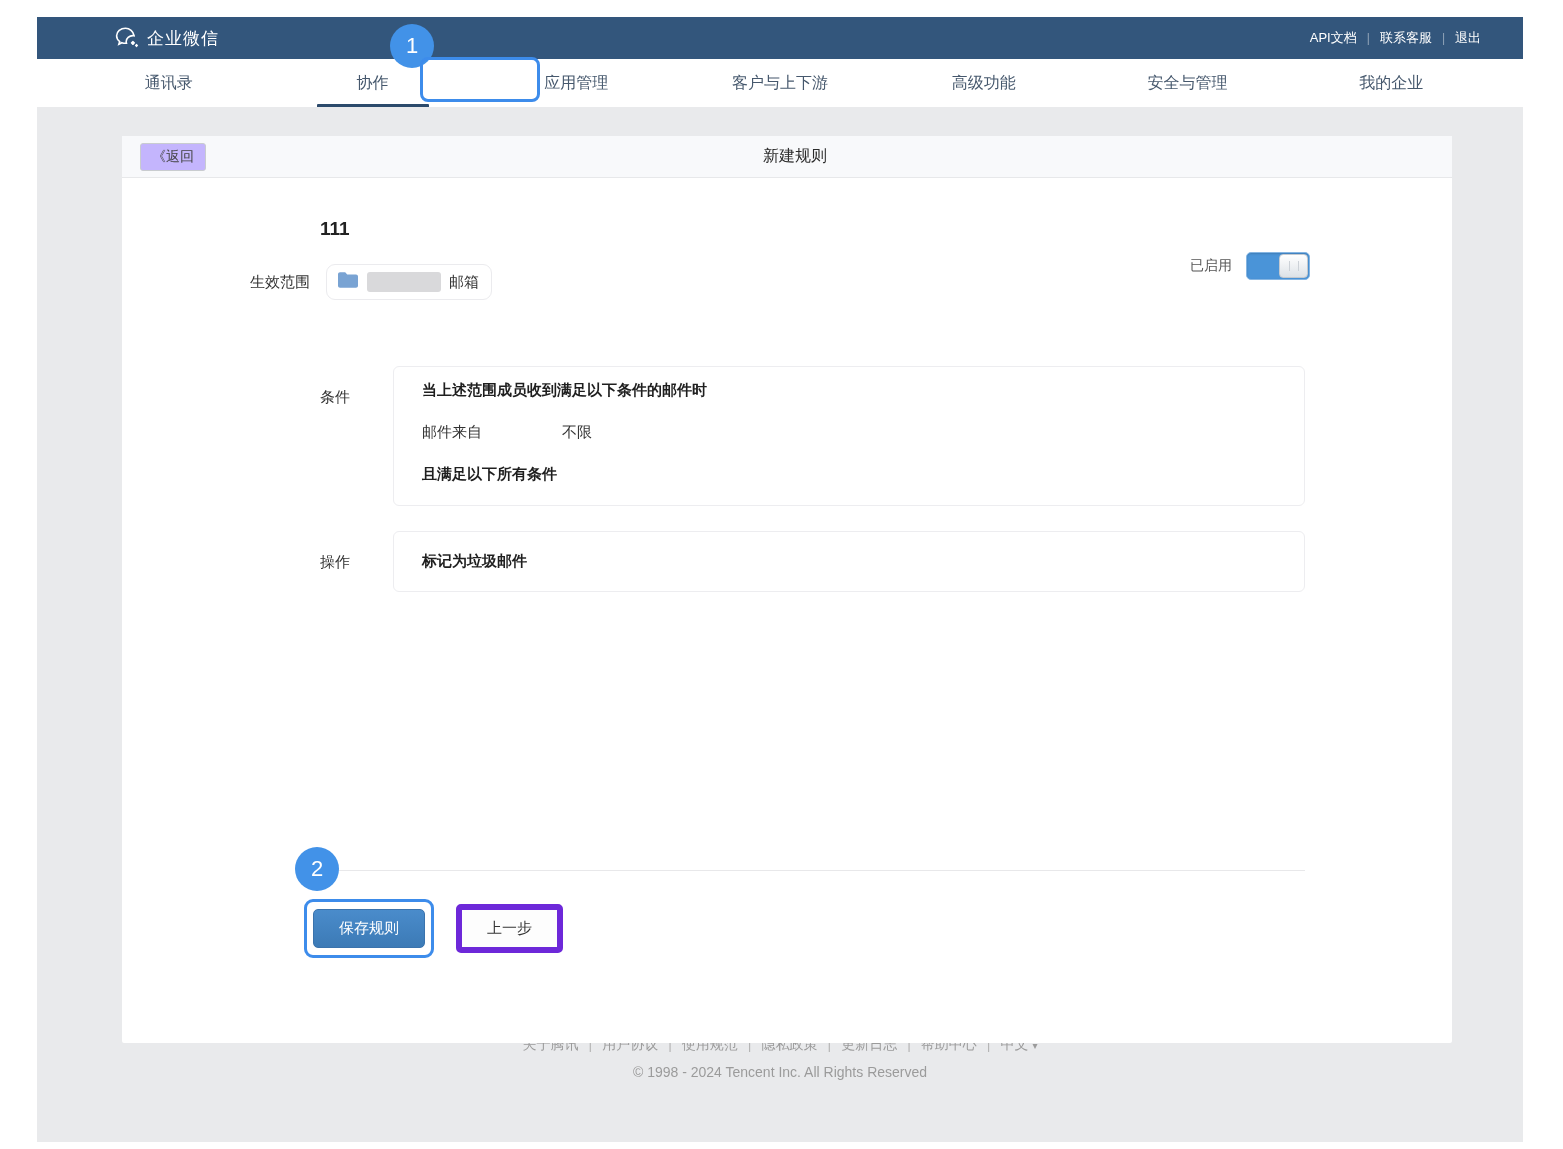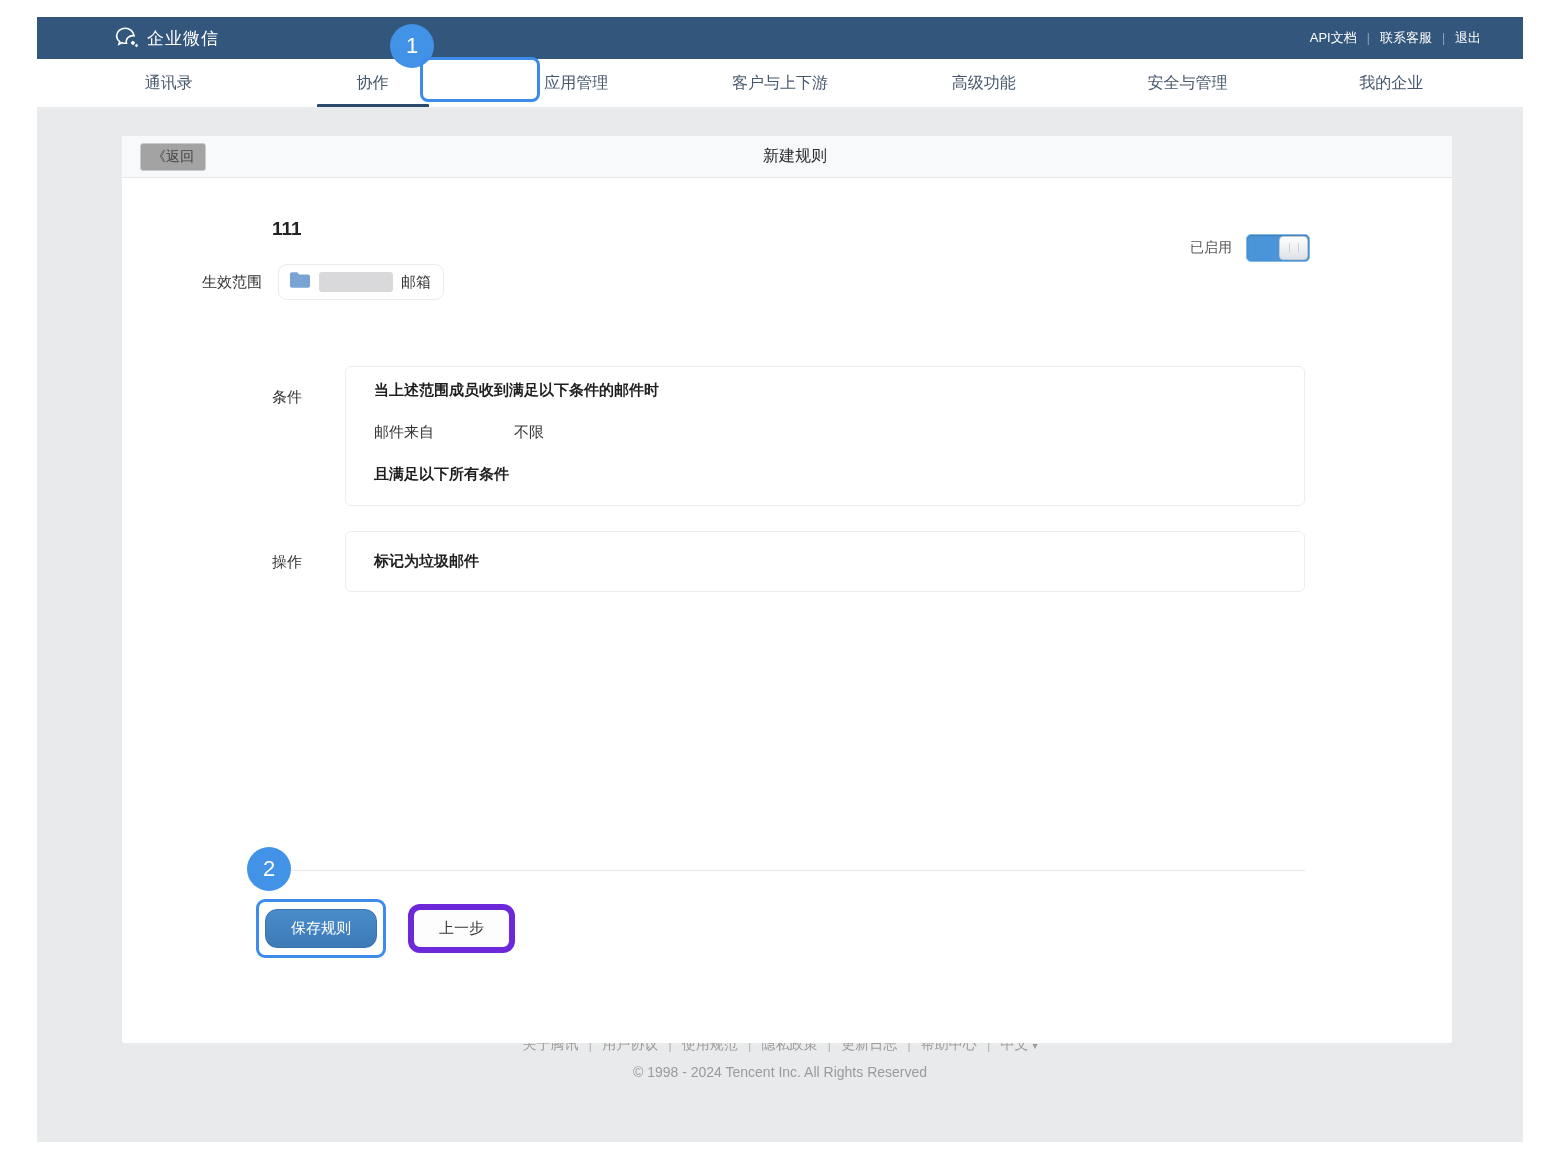--- a/index.html
+++ b/index.html
@@ -23,30 +23,30 @@
     font-size:16px; color:#46586d; cursor:pointer; position:relative; }
   .nav-item.active .active-bar { position:absolute; left:50%; transform:translateX(-50%);
     bottom:-3px; width:112px; height:6px; background:#2c4a6b; border-radius:1px; }
 
   
   .content { background:#e9eaec; height:1035px; position:relative; }
   .card { width:1330px; margin-left:85px; position:relative; top:29px;
     background:#fff; border-radius:2px; height:907px; }
   .card-header { height:42px; background:#f8f9fb; border-bottom:1px solid #e7e8ea;
     display:flex; align-items:center; padding:0 18px; position:relative; }
-  .back-btn { background:#a3a3a3; border:1px solid #c9cccf; border-radius:3px;
+  .back-btn { background:#c4b5fd; border:1px solid #c9cccf; border-radius:3px;
     font-size:14px; color:#444; padding:4px 11px; cursor:pointer; position:relative; z-index:2; }
   .card-title { position:absolute; left:16px; right:0; text-align:center;
     font-size:16px; color:#2b2b2b; }
-  .card-body { position:relative; height:864px; }
+  .card-body { position:relative; height:864px;margin-left:48px; }
 
   .rule-head { padding:40px 0 0 150px; }
   .rule-name { font-size:19px; font-weight:bold; color:#222; }
 
-  .toggle-wrap { position:absolute; top:56px; right:142px; display:flex;
+  .toggle-wrap { position:absolute; top:74px; right:142px; display:flex;
     align-items:center; gap:14px; }
   .toggle-label { font-size:14px; color:#555; }
   .toggle { width:64px; height:28px; background:#4a94d8; border:1px solid #85b5e2;
     border-radius:5px; position:relative; cursor:pointer;
     box-shadow:inset 0 1px 2px rgba(0,0,0,.15); }
   .knob { position:absolute; right:1px; top:1px; width:29px; height:24px;
     background:linear-gradient(#ffffff,#dde2e7); border:1px solid #c4c9cf;
     border-radius:4px; }
   .knob::after { content:""; position:absolute; left:50%; top:6px; bottom:6px; width:8px;
     transform:translateX(-50%); border-left:1px solid #ccd1d7; border-right:1px solid #ccd1d7; }
@@ -66,21 +66,21 @@
   .box-act  { padding:20px 28px; }
   .box-heading { font-size:15px; font-weight:bold; color:#1f1f1f; }
   .box-row { display:flex; margin-top:23px; font-size:15px; color:#333; }
   .box-row .lbl { width:140px; flex:none; }
   .box-row + .box-heading { margin-top:23px; }
   .mt23 { margin-top:23px; }
 
   .divider { margin:278px 147px 0 148px; border-top:1px solid #e8e8ea; }
 
   .actions { margin-top:33px; padding-left:143px; display:flex; align-items:center; }
-  .btn { font-size:15px; border-radius:12px; cursor:pointer; padding:9px 25px; }
+  .btn { font-size:15px; border-radius:5px; cursor:pointer; padding:9px 25px; }
   .btn-save { background:linear-gradient(#4a8ccb,#3c7ab6); border:1px solid #3a73ad; color:#fff; }
   .btn-prev { background:#fdfdfd; border:6px solid #6d28d9; color:#333; margin-left:31px; }
 
   
   .step-circle { position:absolute; width:44px; height:44px; border-radius:50%;
     background:#4292e8; color:#fff; font-size:22px; display:flex; align-items:center;
     justify-content:center; z-index:4; }
   .step1 { left:353px; top:7px; }
   .hl-tab { position:absolute; left:383px; top:40px; width:120px; height:45px;
     border:3px solid #3d8ceb; border-radius:8px; background:transparent; z-index:5; }

